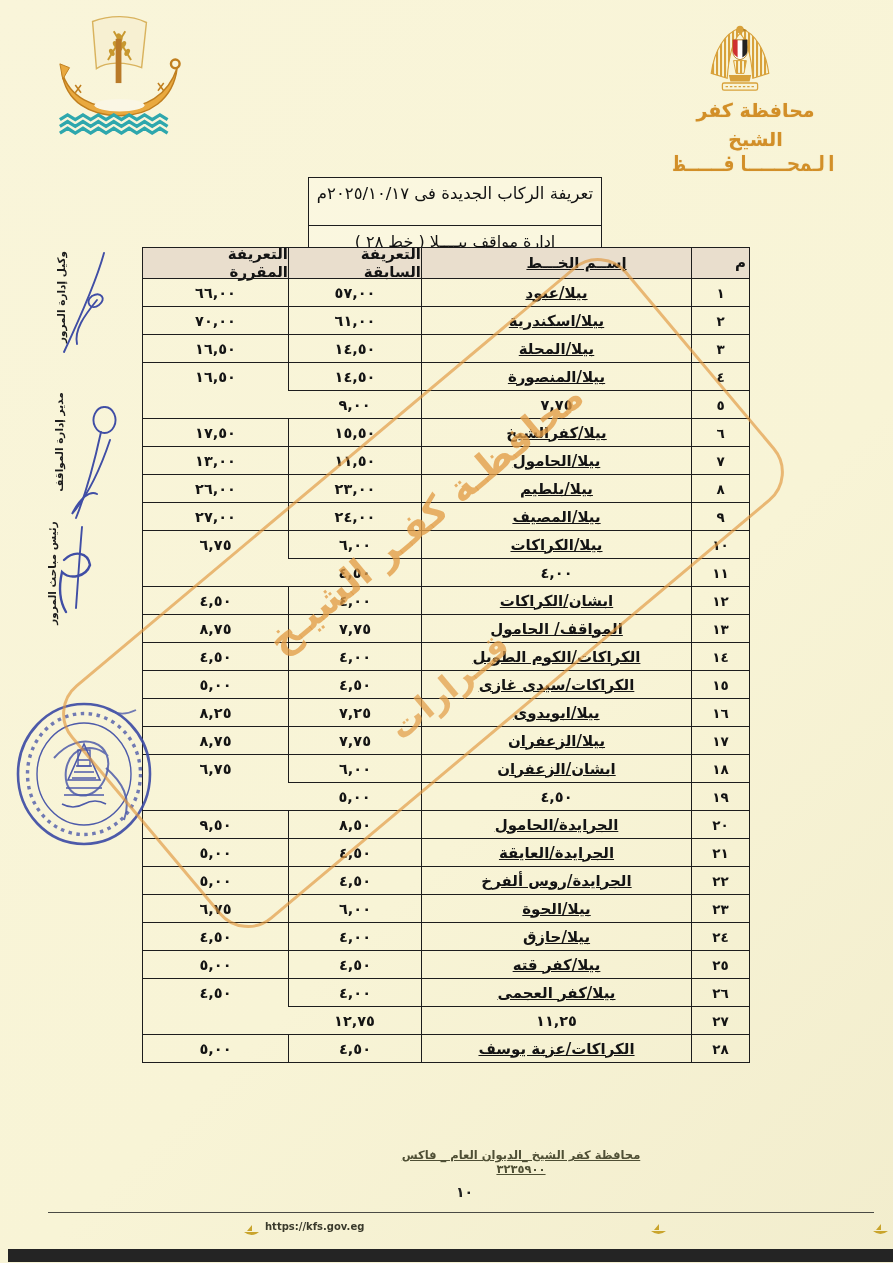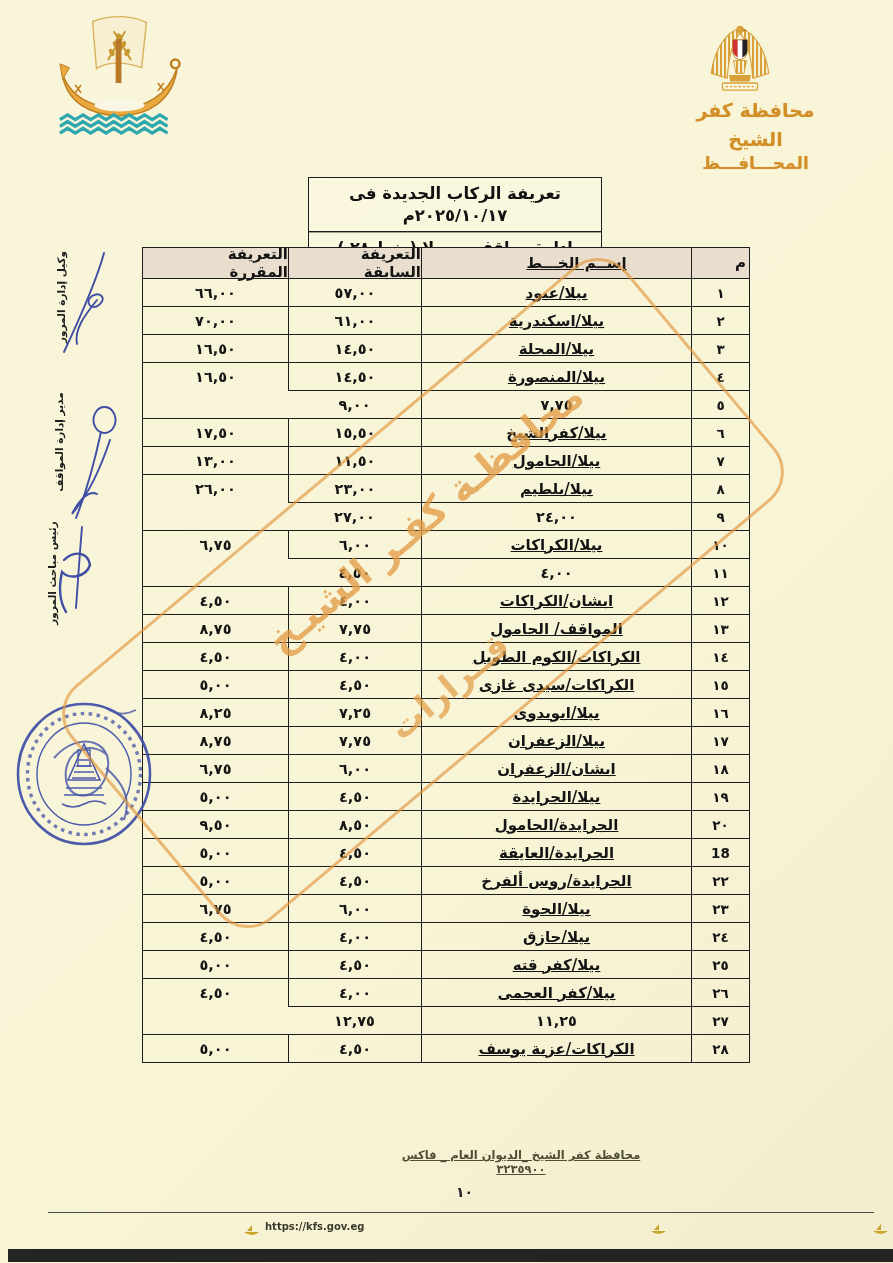--- a/index.html
+++ b/index.html
@@ -8,26 +8,26 @@
     position:relative;width:893px;height:1263px;margin:0 auto;
     background:linear-gradient(135deg,#f9f5da 0%,#f8f4d6 60%,#f2edcd 100%);
     overflow:hidden;
   }
   
   .logo-boat{position:absolute;left:52px;top:10px;}
   .emblem-eagle{position:absolute;left:700px;top:22px;}
   .gov-block{position:absolute;left:668px;top:96px;width:175px;text-align:center;
     color:#d28f28;font-weight:bold;direction:rtl;text-shadow:0 0 1px rgba(210,143,40,.4);}
   .gov-name{font-size:19px;line-height:1.5;}
-  .gov-office{font-size:17px;line-height:1.2;}
+  .gov-office{font-size:21px;line-height:1.2;font-family:Liberation Mono, monospace;}
   
   .title-box{position:absolute;left:308px;top:177px;width:294px;direction:rtl;}
   .title-row{border:1.7px solid #1d1d1d;background:rgba(252,249,228,.6);
-    font-weight:bold;font-size:16.5px;color:#111;text-align:center;
-    padding:5px 6px 4px;line-height:1.35;}
+    font-weight:normal;font-size:16.5px;color:#111;text-align:center;
+    padding:5px 6px 20px;line-height:1.35;}
   .title-row + .title-row{margin-top:-1.7px;font-size:16px;}
   
   .ftable{position:absolute;left:142px;top:247px;width:606px;direction:rtl;
     border:1.7px solid #1d1d1d;color:#141414;}
   .frow{display:grid;grid-template-columns:58px 270px 133px 145px;}
   .fcell{display:flex;align-items:center;justify-content:center;
     height:27px;font-weight:bold;font-size:14.5px;
     border-top:1.3px solid #1d1d1d;}
   .frow.head .fcell{height:30px;background:#e9decd;border-top:none;font-size:15px;padding-left:40px;}
   .fcell.c-no,.fcell.c-line{border-left:1.3px solid #1d1d1d;}
@@ -169,20 +169,21 @@
           <div class="fcell c-curr">١٣,٠٠</div>
         </div>
         <div class="frow">
           <div class="fcell c-no">٨</div>
           <div class="fcell c-line">بيلا/بلطيم</div>
           <div class="fcell c-prev">٢٣,٠٠</div>
           <div class="fcell c-curr">٢٦,٠٠</div>
         </div>
         <div class="frow">
           <div class="fcell c-no">٩</div>
+          <div class="fcell c-line">بيلا/المصيف</div>
           <div class="fcell c-prev">٢٤,٠٠</div>
           <div class="fcell c-curr">٢٧,٠٠</div>
         </div>
         <div class="frow">
           <div class="fcell c-no">١٠</div>
           <div class="fcell c-line">بيلا/الكراكات</div>
           <div class="fcell c-prev">٦,٠٠</div>
           <div class="fcell c-curr">٦,٧٥</div>
         </div>
         <div class="frow">
@@ -227,32 +228,31 @@
           <div class="fcell c-curr">٨,٧٥</div>
         </div>
         <div class="frow">
           <div class="fcell c-no">١٨</div>
           <div class="fcell c-line">ابشان/الزعفران</div>
           <div class="fcell c-prev">٦,٠٠</div>
           <div class="fcell c-curr">٦,٧٥</div>
         </div>
         <div class="frow">
           <div class="fcell c-no">١٩</div>
-          <div class="fcell c-line">بيلا/الجرايدة</div>
           <div class="fcell c-prev">٤,٥٠</div>
           <div class="fcell c-curr">٥,٠٠</div>
         </div>
         <div class="frow">
           <div class="fcell c-no">٢٠</div>
           <div class="fcell c-line">الجرايدة/الحامول</div>
           <div class="fcell c-prev">٨,٥٠</div>
           <div class="fcell c-curr">٩,٥٠</div>
         </div>
         <div class="frow">
-          <div class="fcell c-no">18</div>
+          <div class="fcell c-no">٢١</div>
           <div class="fcell c-line">الجرايدة/العايقة</div>
           <div class="fcell c-prev">٤,٥٠</div>
           <div class="fcell c-curr">٥,٠٠</div>
         </div>
         <div class="frow">
           <div class="fcell c-no">٢٢</div>
           <div class="fcell c-line">الجرايدة/روس ألفرخ</div>
           <div class="fcell c-prev">٤,٥٠</div>
           <div class="fcell c-curr">٥,٠٠</div>
         </div>

